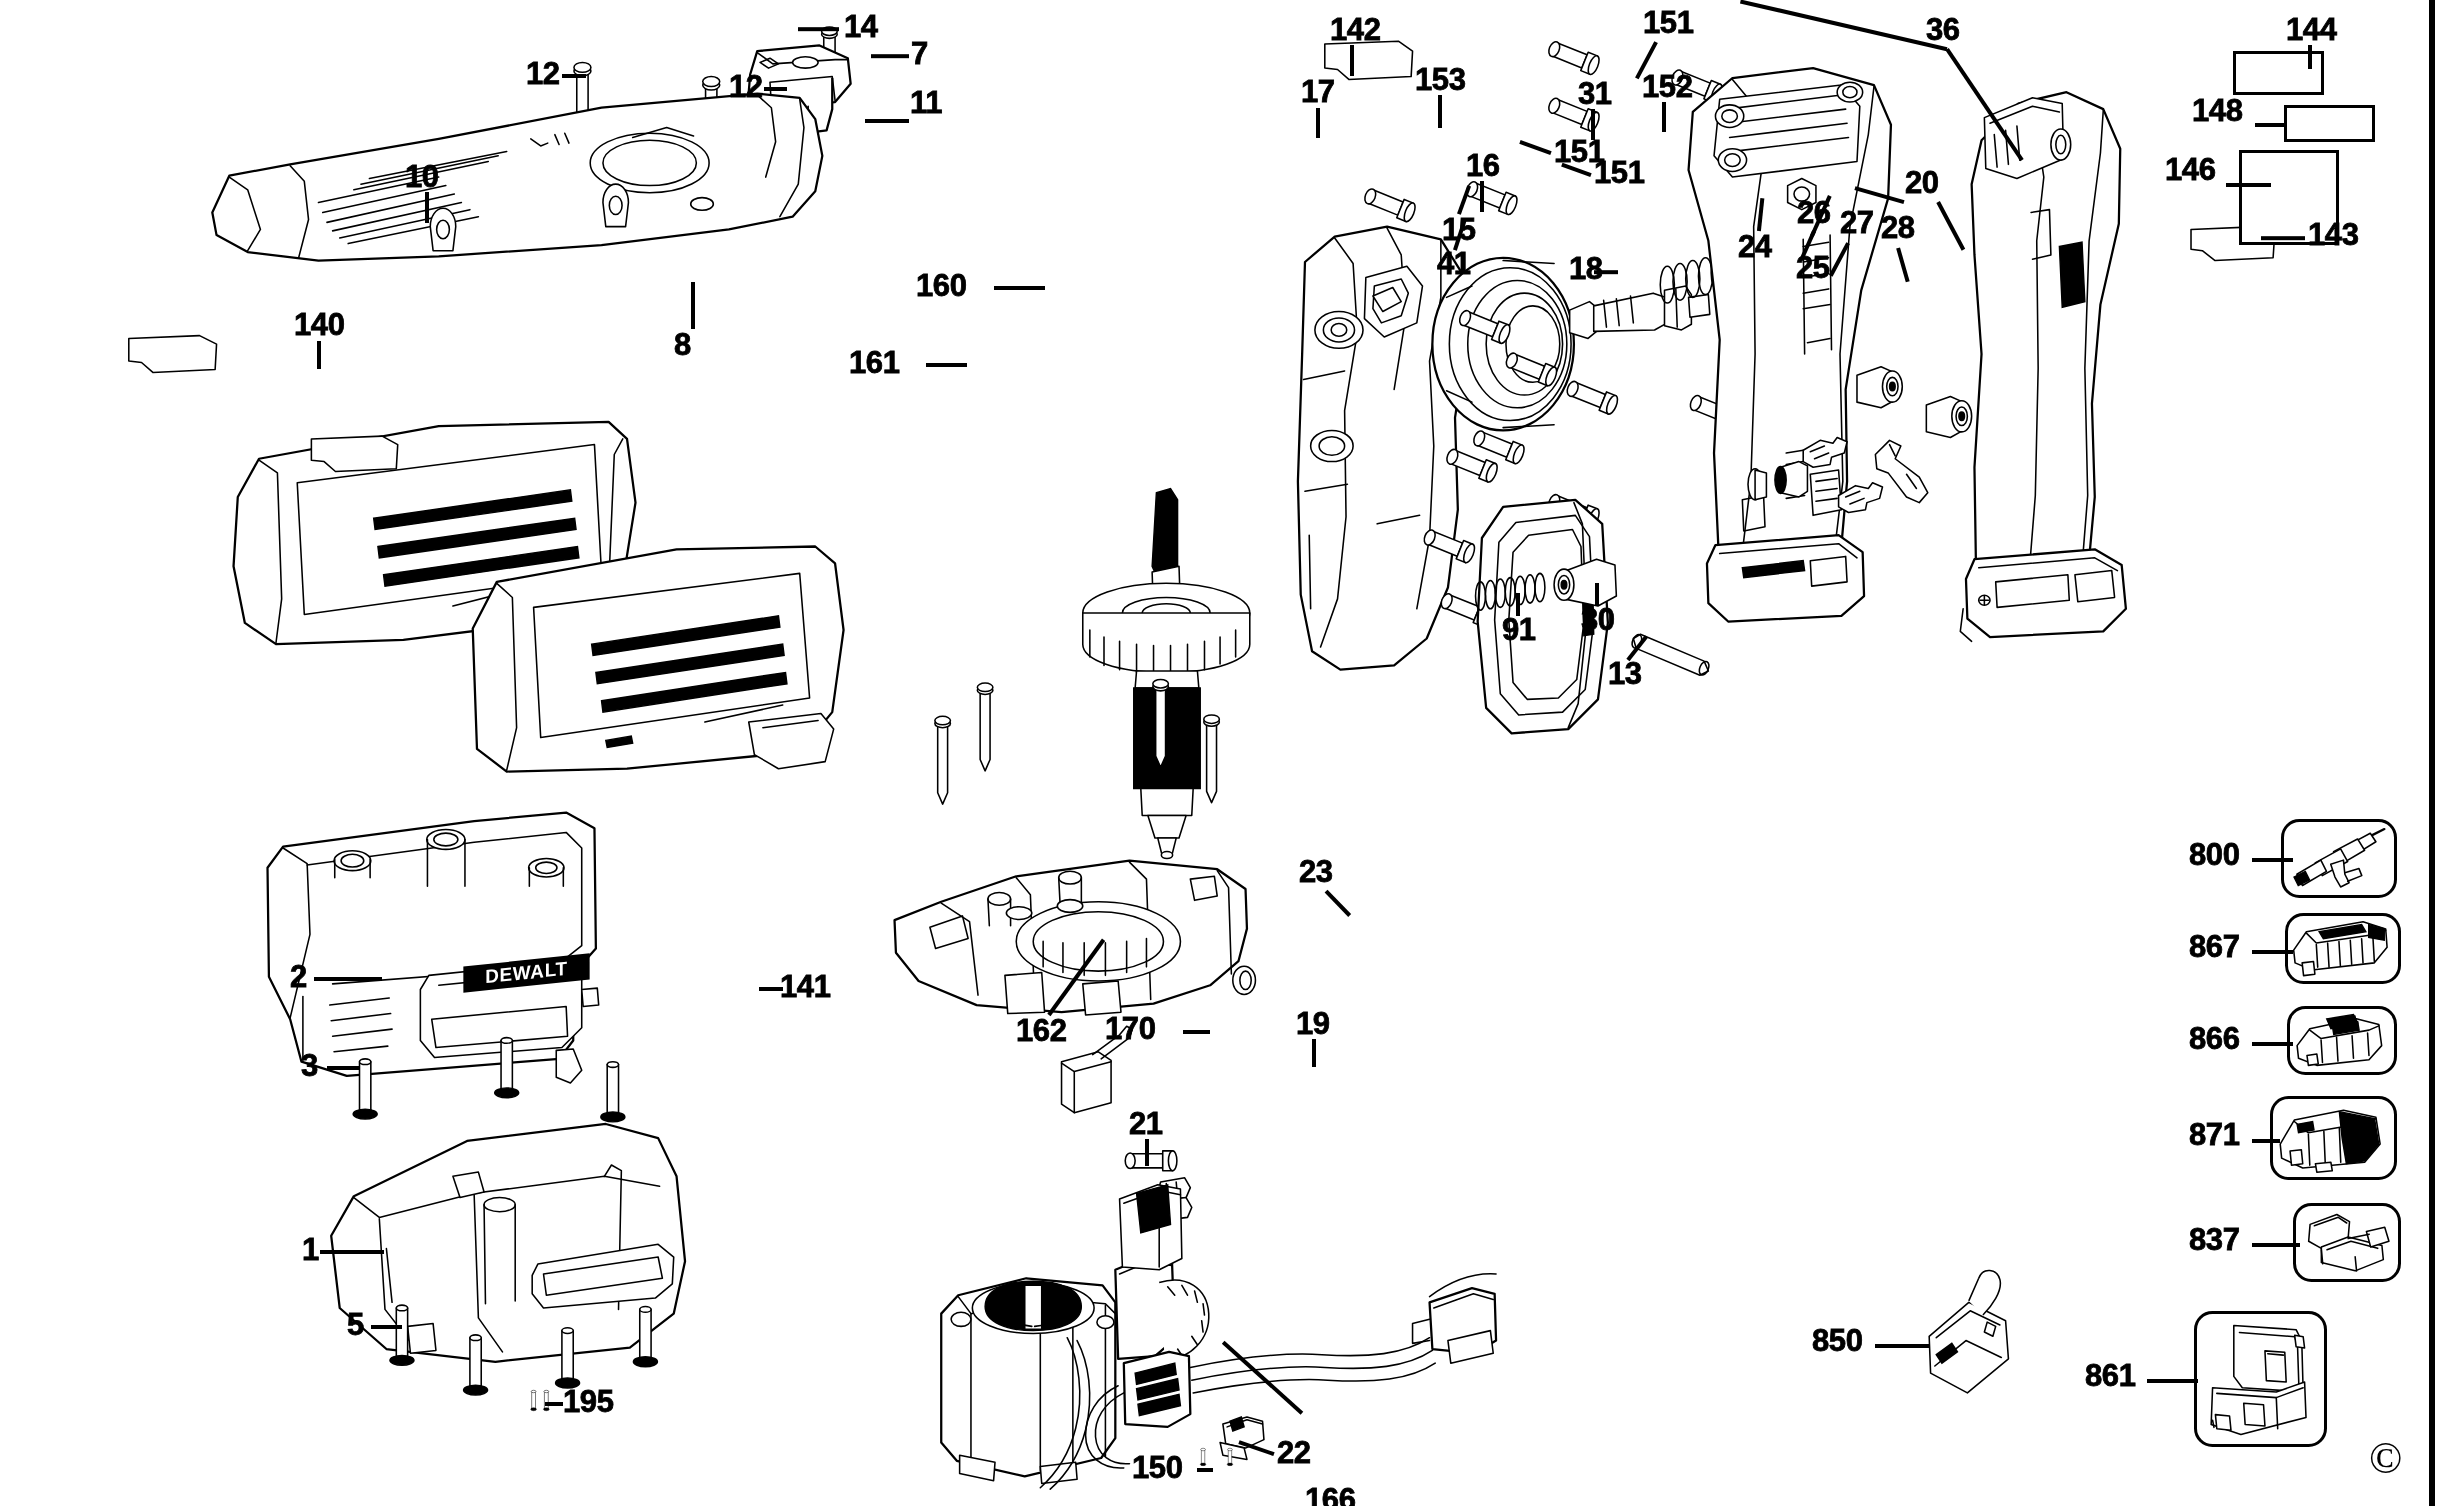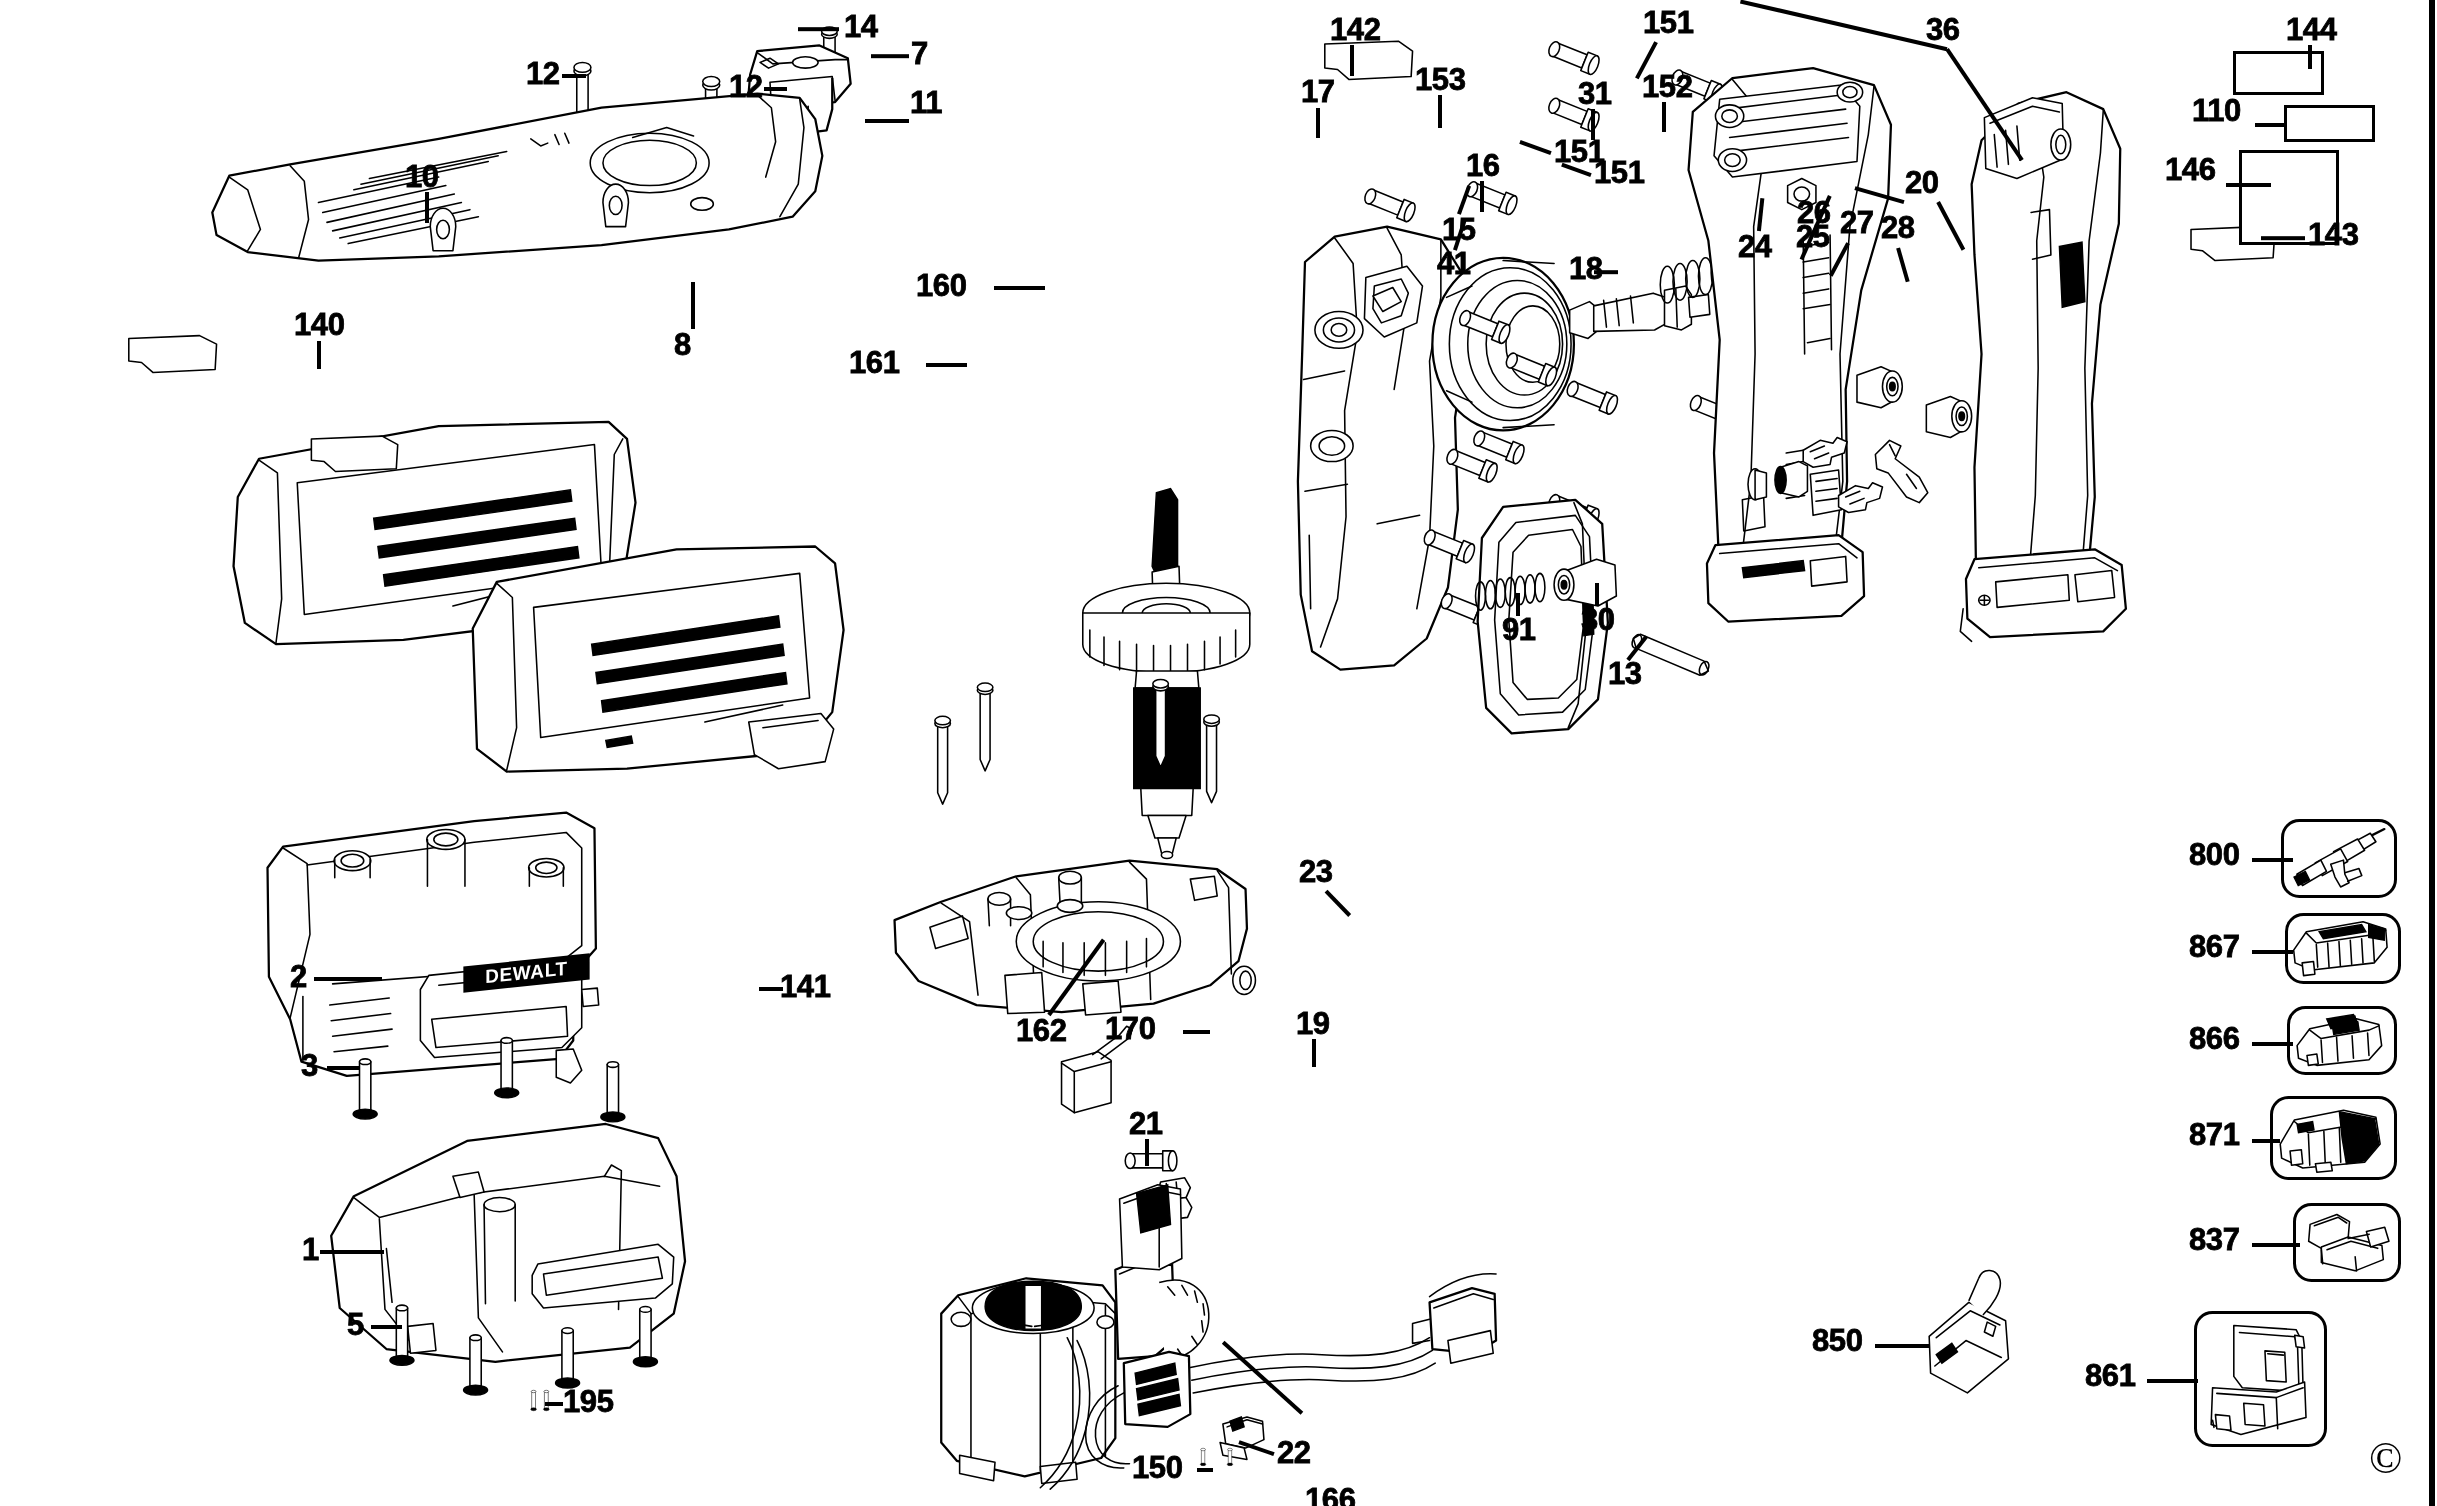--- a/index.html
+++ b/index.html
@@ -876,39 +876,39 @@
 
   <div class="callout" style="left:1797px;top:197px;">26</div>
   <div class="leader" style="left:1814px;top:229px;width:31px;height:4.2px;transform:rotate(114deg);transform-origin:0 50%;"></div>
 
   <div class="callout" style="left:1840px;top:207px;">27</div>
   <div class="leader" style="left:1848px;top:241px;width:37px;height:4.2px;transform:rotate(118deg);transform-origin:0 50%;"></div>
 
   <div class="callout" style="left:1738px;top:231px;">24</div>
   <div class="leader" style="left:1759px;top:229px;width:33px;height:4.2px;transform:rotate(-84deg);transform-origin:0 50%;"></div>
 
-  <div class="callout" style="left:1796px;top:221px;">25</div>
+  <div class="callout" style="left:1796px;top:252px;">25</div>
   <div class="leader" style="left:1812px;top:234px;width:44px;height:4.2px;transform:rotate(-66deg);transform-origin:0 50%;"></div>
 
   <div class="callout" style="left:1502px;top:614px;">91</div>
   <div class="leader" style="left:1516px;top:593px;width:4.2px;height:22.6px;"></div>
 
   <div class="callout" style="left:1581px;top:604px;">30</div>
   <div class="leader" style="left:1595px;top:583px;width:4.2px;height:22.6px;"></div>
 
   <div class="callout" style="left:1608px;top:658px;">13</div>
   <div class="leader" style="left:1628px;top:658px;width:30px;height:4.2px;transform:rotate(-52deg);transform-origin:0 50%;"></div>
 
   <div class="callout" style="left:2308px;top:219px;">143</div>
   <div class="leader" style="left:2305px;top:236px;width:44px;height:4.2px;transform:rotate(180deg);"></div>
 
   <div class="callout" style="left:2286px;top:14px;">144</div>
   <div class="leader" style="left:2308px;top:45px;width:4.2px;height:24px;"></div>
 
-  <div class="callout" style="left:2192px;top:95px;">110</div>
+  <div class="callout" style="left:2192px;top:95px;">148</div>
   <div class="leader" style="left:2255px;top:123px;width:30px;height:4.2px;"></div>
 
   <div class="callout" style="left:2165px;top:154px;">146</div>
   <div class="leader" style="left:2226px;top:183px;width:45px;height:4.2px;"></div>
 
   <div class="callout" style="left:2189px;top:839px;">800</div>
   <div class="leader" style="left:2252px;top:858px;width:41px;height:4.2px;"></div>
 
   <div class="callout" style="left:2189px;top:931px;">867</div>
   <div class="leader" style="left:2252px;top:950px;width:41px;height:4.2px;"></div>

